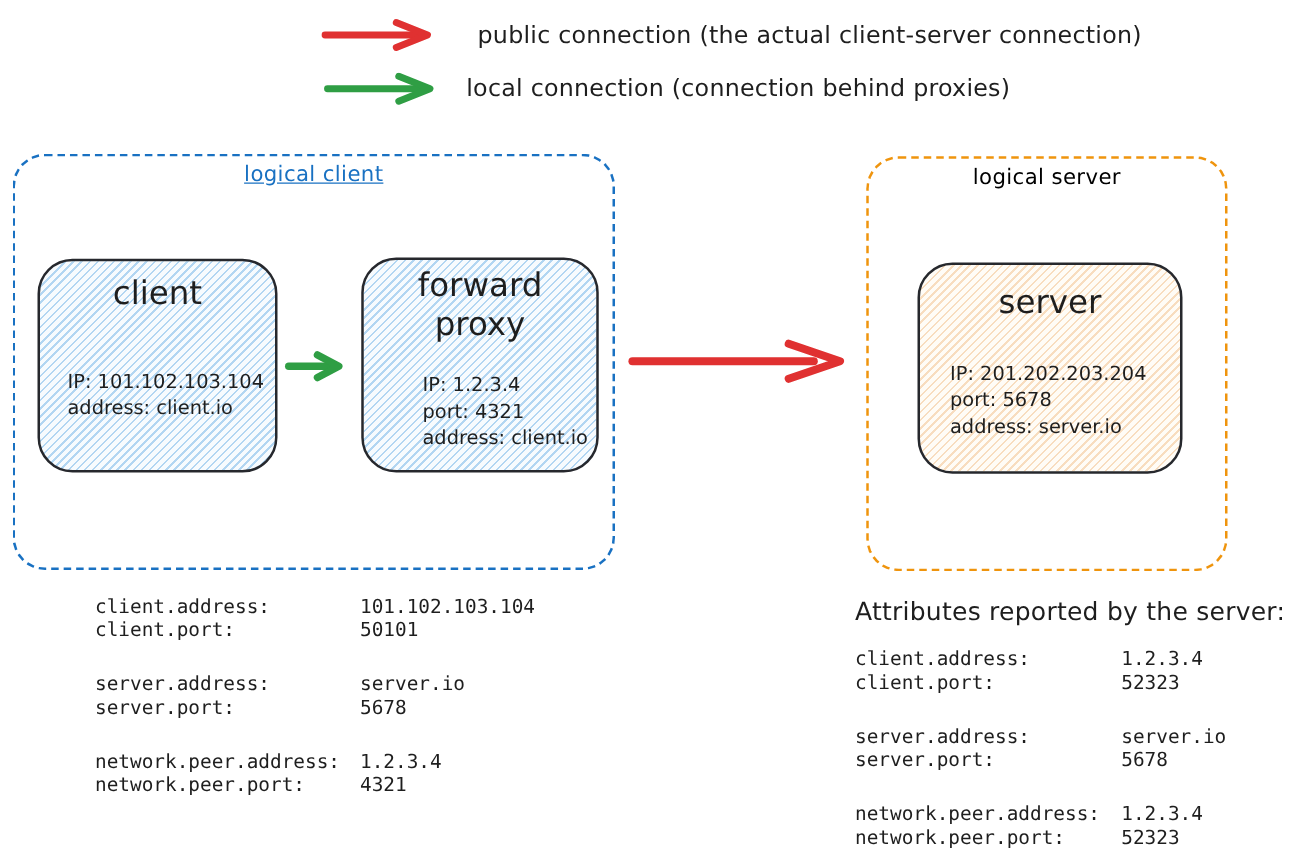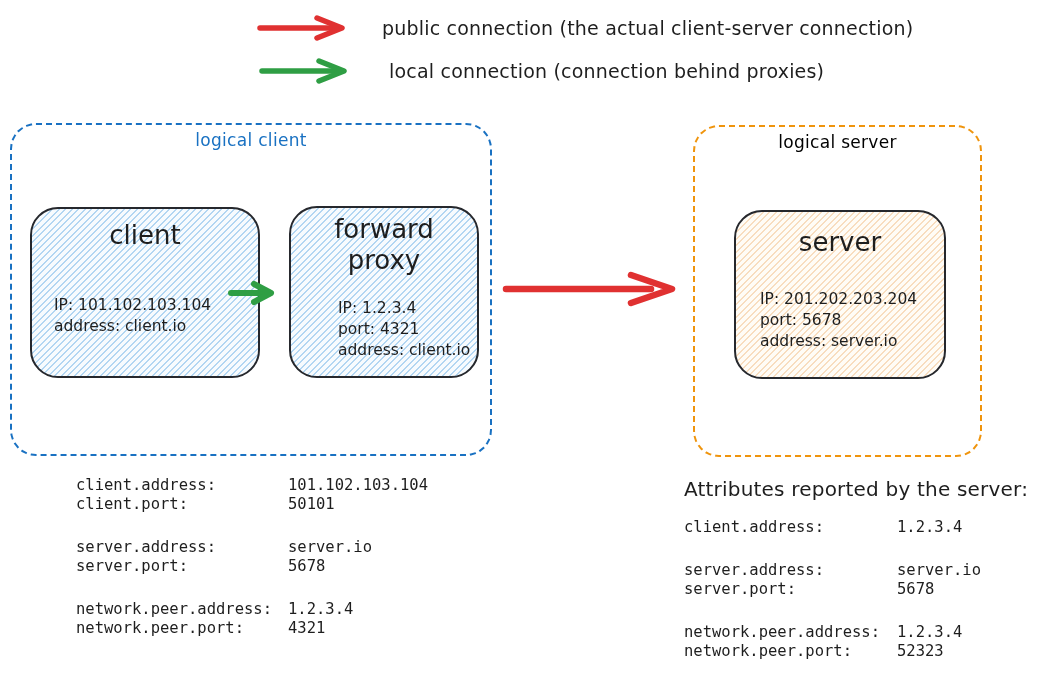--- a/index.html
+++ b/index.html
@@ -7,56 +7,56 @@
     position:relative;
     width:1039px;height:686px;
     background:#ffffff;
     font-family:"DejaVu Sans", sans-serif;
     color:#1e1e1e;
     overflow:hidden;
   }
   
   .legend-row{position:absolute;display:flex;align-items:center;}
   .legend-row-public{left:257px;top:13px;gap:25px;}
-  .legend-row-local{left:259px;top:56px;gap:30px;}
+  .legend-row-local{left:259px;top:56px;gap:14px;}
   .legend-label{font-size:19px;line-height:30px;white-space:nowrap;letter-spacing:0.2px;}
   .arrow-svg{display:block;}
   
   .logical-box{position:absolute;border-radius:26px;}
   .logical-client-box{
     left:10px;top:123px;width:478px;height:329px;
     border:2.5px dashed #1971c2;
   }
   .logical-server-box{
     left:693px;top:125px;width:285px;height:328px;
     border:2.5px dashed #ef940d;
   }
   .logical-label{
     position:absolute;top:5px;left:0;right:0;
     text-align:center;font-size:17px;letter-spacing:0.3px;
   }
-  .logical-client-box .logical-label{color:#1971c2;}
+  .logical-client-box .logical-label{color:#1971c2;text-decoration:underline;}
   .logical-server-box .logical-label{color:#000000;}
   
   .node{
     position:absolute;border:2px solid #26282d;border-radius:28px;
   }
   .node-blue{
     background-color:#f7fbfe;
     background-image:repeating-linear-gradient(135deg,
       rgba(110,177,230,0.50) 0px, rgba(110,177,230,0.50) 1.4px,
       transparent 1.4px, transparent 4.6px);
   }
   .node-orange{
     background-color:#fffcf6;
     background-image:repeating-linear-gradient(135deg,
       rgba(238,178,115,0.42) 0px, rgba(238,178,115,0.42) 1.4px,
       transparent 1.4px, transparent 4.6px);
   }
-  .node-client{left:18px;top:82px;width:188px;height:167px;padding-left:38px;}
+  .node-client{left:18px;top:82px;width:188px;height:167px;}
   .node-proxy{left:277px;top:81px;width:186px;height:168px;}
   .node-server{left:39px;top:83px;width:208px;height:165px;}
   .node-title{
     position:absolute;left:0;right:0;text-align:center;
     font-size:26px;line-height:31px;
   }
   .node-client .node-title{top:11px;}
   .node-proxy .node-title{top:6px;max-width:130px;margin:0 auto;}
   .node-server .node-title{top:15px;}
   .node-info{
@@ -177,20 +177,23 @@
       </div>
     </div>
   </div>
 
   <div class="attrs attrs-server">
     <div class="attrs-heading">Attributes reported by the server:</div>
     <div class="attr-group">
       <div class="attr-row">
         <span class="attr-key">client.address:</span><span class="attr-val">1.2.3.4</span>
       </div>
+      <div class="attr-row">
+        <span class="attr-key">client.port:</span><span class="attr-val">52323</span>
+      </div>
     </div>
     <div class="attr-group">
       <div class="attr-row">
         <span class="attr-key">server.address:</span><span class="attr-val">server.io</span>
       </div>
       <div class="attr-row">
         <span class="attr-key">server.port:</span><span class="attr-val">5678</span>
       </div>
     </div>
     <div class="attr-group">

